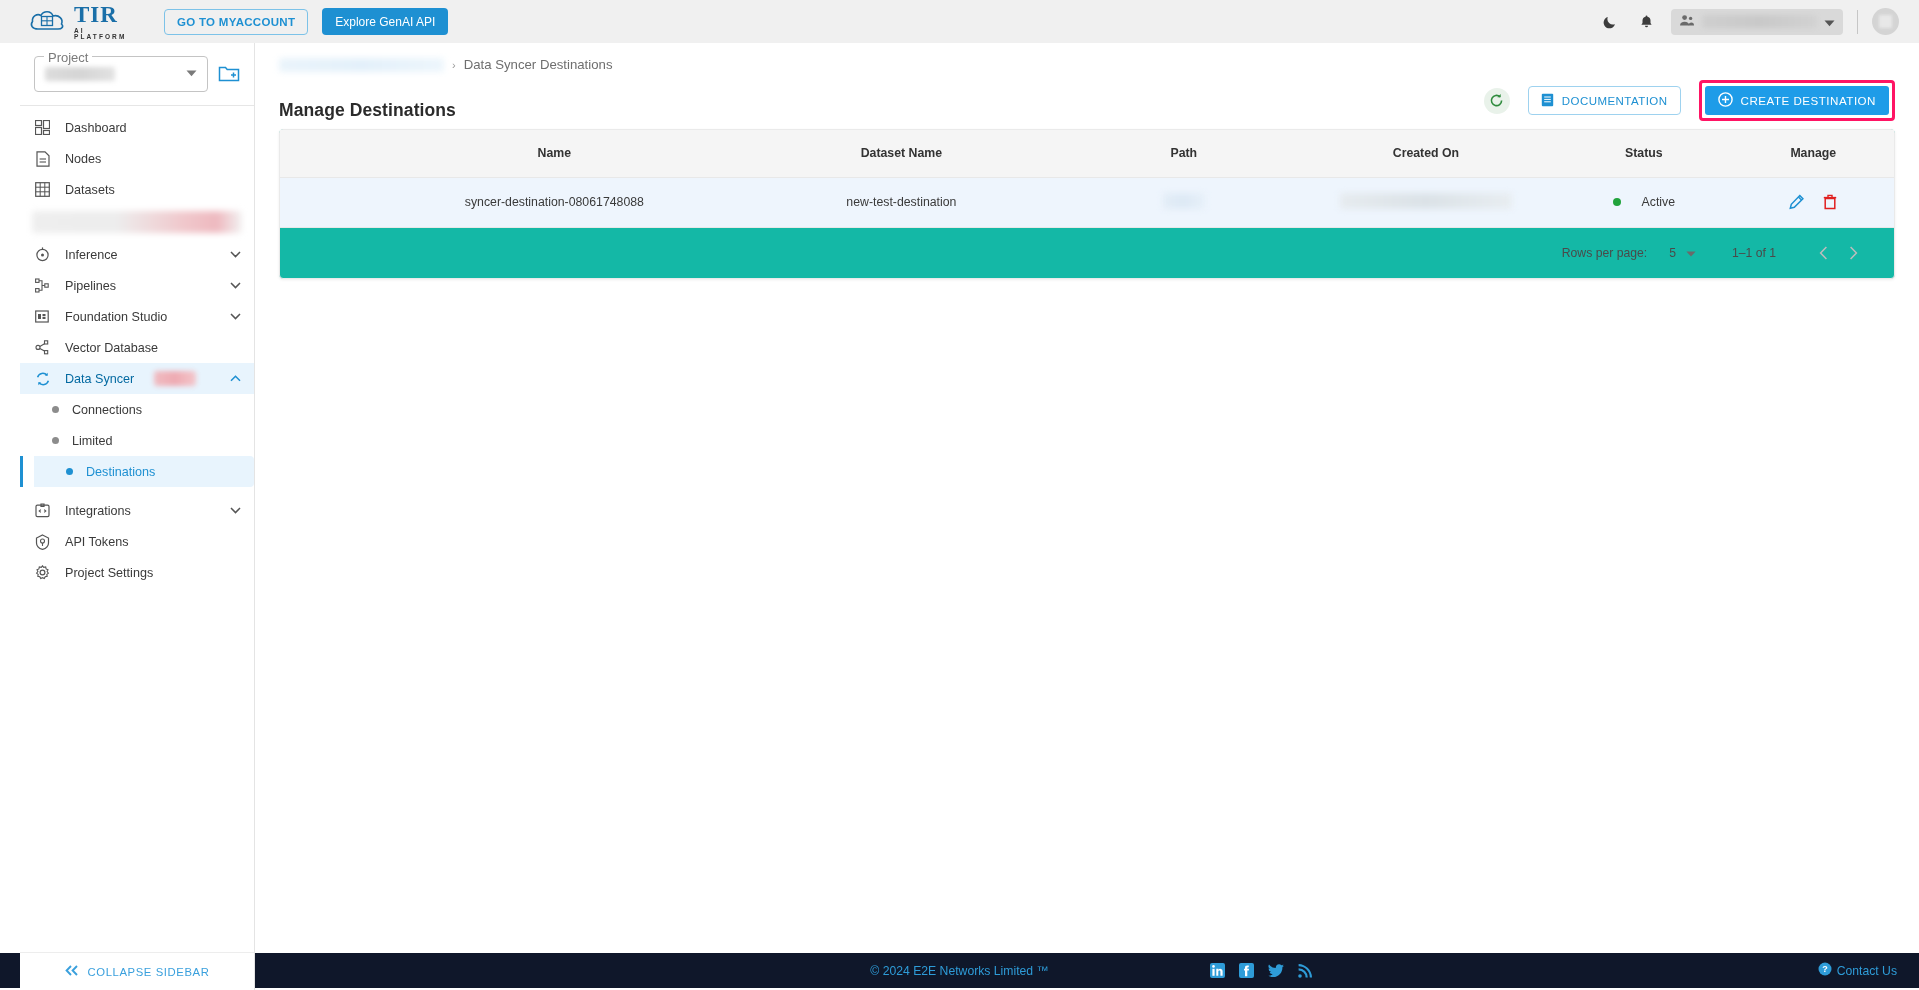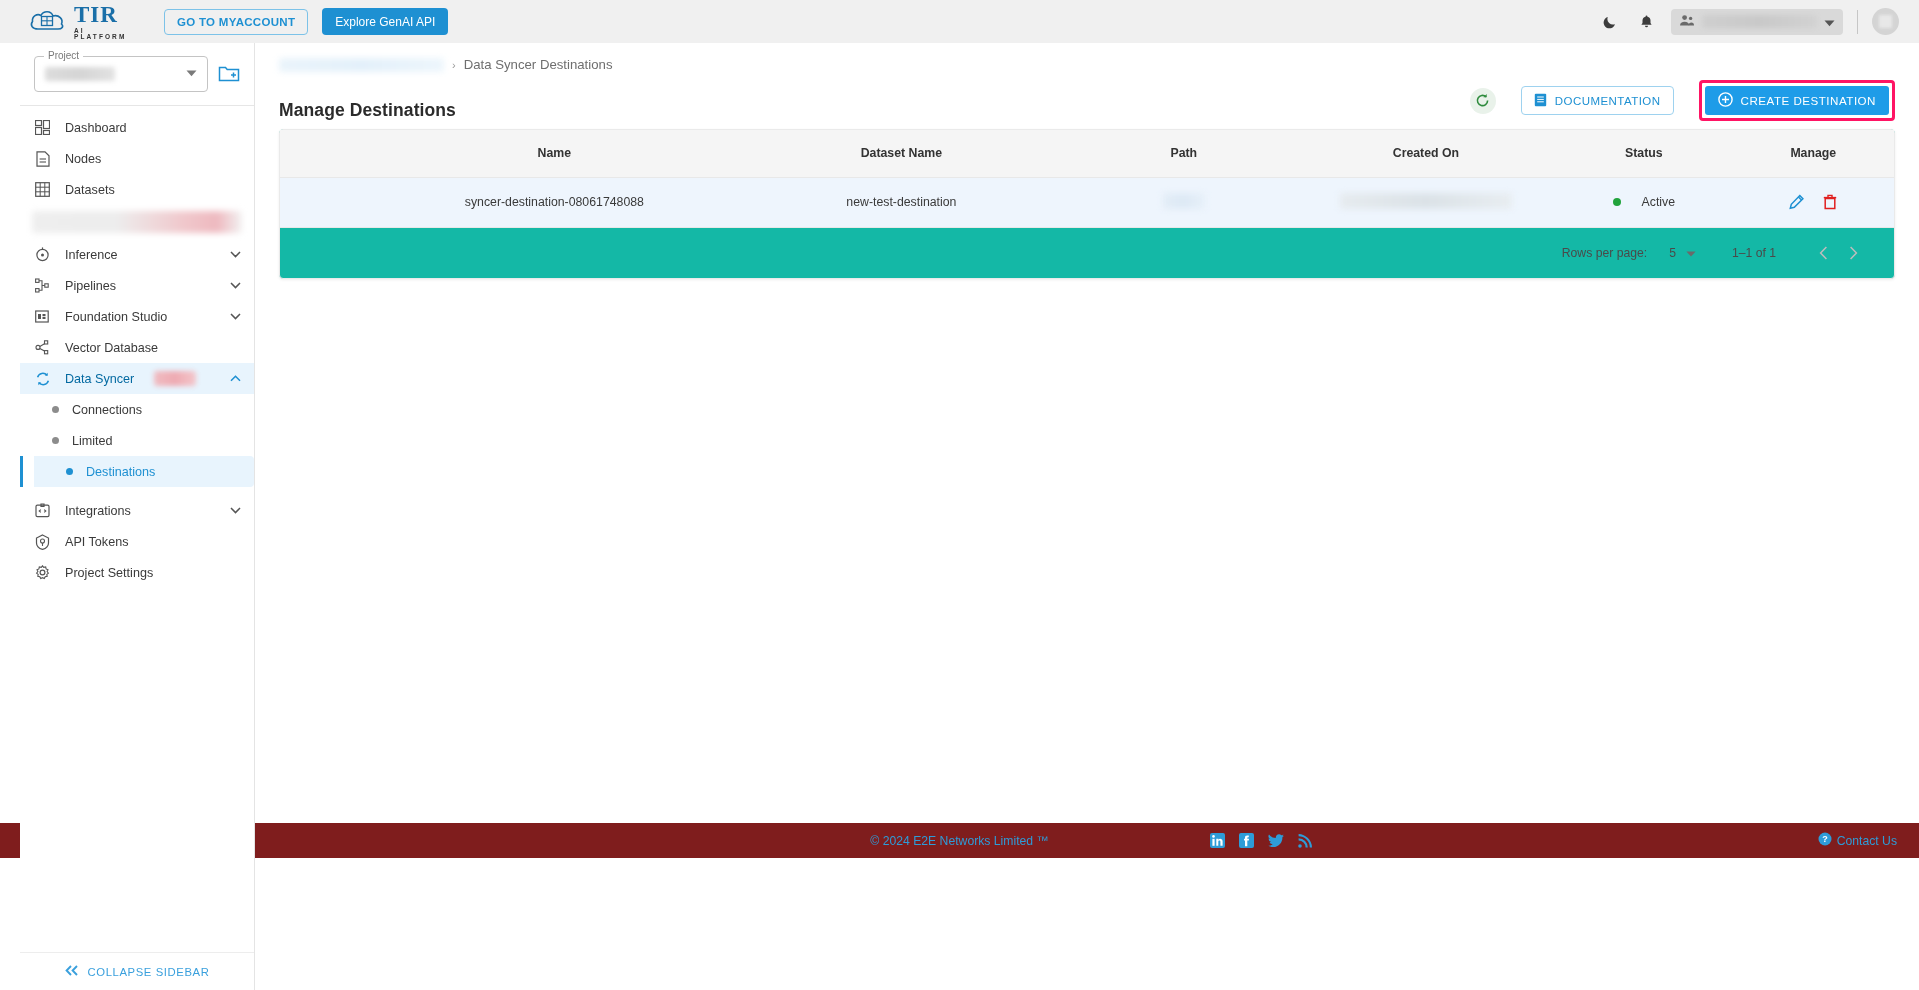--- a/index.html
+++ b/index.html
@@ -2,21 +2,21 @@
 <html><head>
 <meta charset="utf-8">
 <style>
   * { box-sizing: border-box; margin: 0; padding: 0; }
   html, body {
     width: 1919px; height: 990px;
     font-family: "Liberation Sans", sans-serif;
     background: #ffffff; overflow: hidden;
     -webkit-font-smoothing: antialiased;
   }
-  .app { position: relative; width: 1919px; height: 858px; background:#fff; }
+  .app { position: relative; width: 1919px; height: 988px; background:#fff; }
 
   
   .topbar {
     position:absolute; top:0; left:0; width:1919px; height:43px;
     background:#f0f0f0; display:flex; align-items:center;
     padding:0 14px; z-index:40;
   }
   .logo-wrap { display:flex; align-items:center; gap:6px; margin-left:14px; width:112px; }
   .logo-cloud { position:relative; width:40px; height:30px; }
   .logo-text-block { display:flex; flex-direction:column; line-height:1; }
@@ -56,21 +56,21 @@
     position:absolute; top:43px; left:20px; width:235px; height:947px;
     background:#fff; border-right:1px solid #e4e4e4; z-index:30;
   }
   .project-row { display:flex; align-items:center; padding:13px 14px 10px 14px; gap:10px; }
   .project-field {
     position:relative; flex:1; height:36px; border:1px solid #c4c4c4; border-radius:4px;
     display:flex; align-items:center; padding:0 10px; cursor:pointer;
   }
   .project-legend {
     position:absolute; top:-7px; left:9px; background:#fff; padding:0 4px;
-    font-size:10px; color:#7a7a7a;
+    font-size:13px; color:#7a7a7a;
   }
   .project-blur { width:70px; height:14px; border-radius:2px;
     background:linear-gradient(90deg,#dcdcdc,#d5d5d5,#e2e2e2); filter:blur(2.4px); }
   .project-caret { margin-left:auto; color:#7a7a7a; font-size:9px; }
   .folder-add { width:22px; height:20px; color:#1e90d2; cursor:pointer; }
 
   .sb-divider { height:1px; background:#e6e6e6; margin:3px 0 6px 0; }
 
   .nav-item {
     display:flex; align-items:center; height:31px; padding:0 13px 0 14px;
@@ -114,21 +114,21 @@
   .main { position:absolute; top:43px; left:255px; right:0; bottom:35px;
           background:#fff; padding:0 24px; overflow:hidden; }
   .breadcrumb { display:flex; align-items:center; gap:8px; padding-top:13px; height:30px; font-size:13.2px; }
   .bc-blur { width:165px; height:14px; border-radius:2px;
     background:linear-gradient(90deg,#eaf4fb,#e3f0fa,#edf6fc); filter:blur(3px); }
   .bc-sep { color:#999; font-size:11px; }
   .bc-current { color:#6e6e6e; }
 
   .title-row { display:flex; align-items:flex-end; margin-top:10px; height:38px; }
   .page-title { font-size:17.5px; font-weight:bold; color:#2b2b2b; letter-spacing:.1px; }
-  .title-actions { margin-left:auto; display:flex; align-items:center; gap:25px; }
+  .title-actions { margin-left:auto; display:flex; align-items:center; gap:18px; }
   .refresh-btn {
     width:26px; height:26px; border-radius:50%; background:#e9f2ea;
     display:flex; align-items:center; justify-content:center; cursor:pointer; color:#2e8b3d;
   }
   .doc-btn {
     height:29px; padding:0 12px; border:1px solid #9ed2ef; border-radius:4px;
     background:#fff; color:#1e90d2; font-size:11.5px; letter-spacing:.45px;
     display:flex; align-items:center; gap:8px; cursor:pointer; font-weight:500;
   }
   .create-wrap { position:relative; padding:3px; border:3px solid #ff1464; border-radius:4px; }
@@ -165,21 +165,21 @@
            padding-right:26px; gap:0; font-size:12.2px; color:#4a4a4a; }
   .pager-label { margin-right:22px; }
   .pager-select { display:flex; align-items:center; gap:10px; cursor:pointer; margin-right:36px; }
   .pager-count { margin-right:32px; }
   .pg-arrow { width:30px; height:30px; display:flex; align-items:center;
               justify-content:center; color:#bdbdbd; cursor:pointer; font-size:15px; }
 
   
   .footer {
     position:absolute; bottom:0; left:0; width:1919px; height:35px;
-    background:#7f1d1d; display:flex; align-items:center; padding:0 22px;
+    background:#0f172a; display:flex; align-items:center; padding:0 22px;
     font-size:12.2px; color:#2e9cd8;
   }
   .f-legal { cursor:pointer; }
   .f-copy { position:absolute; left:50%; transform:translateX(-50%); white-space:nowrap; }
   .f-social { position:absolute; left:1210px; display:flex; gap:14px; align-items:center; }
   .f-social span { cursor:pointer; display:flex; }
   .f-contact { margin-left:auto; display:flex; align-items:center; gap:5px; cursor:pointer; }
 </style>
 </head>
 <body>

